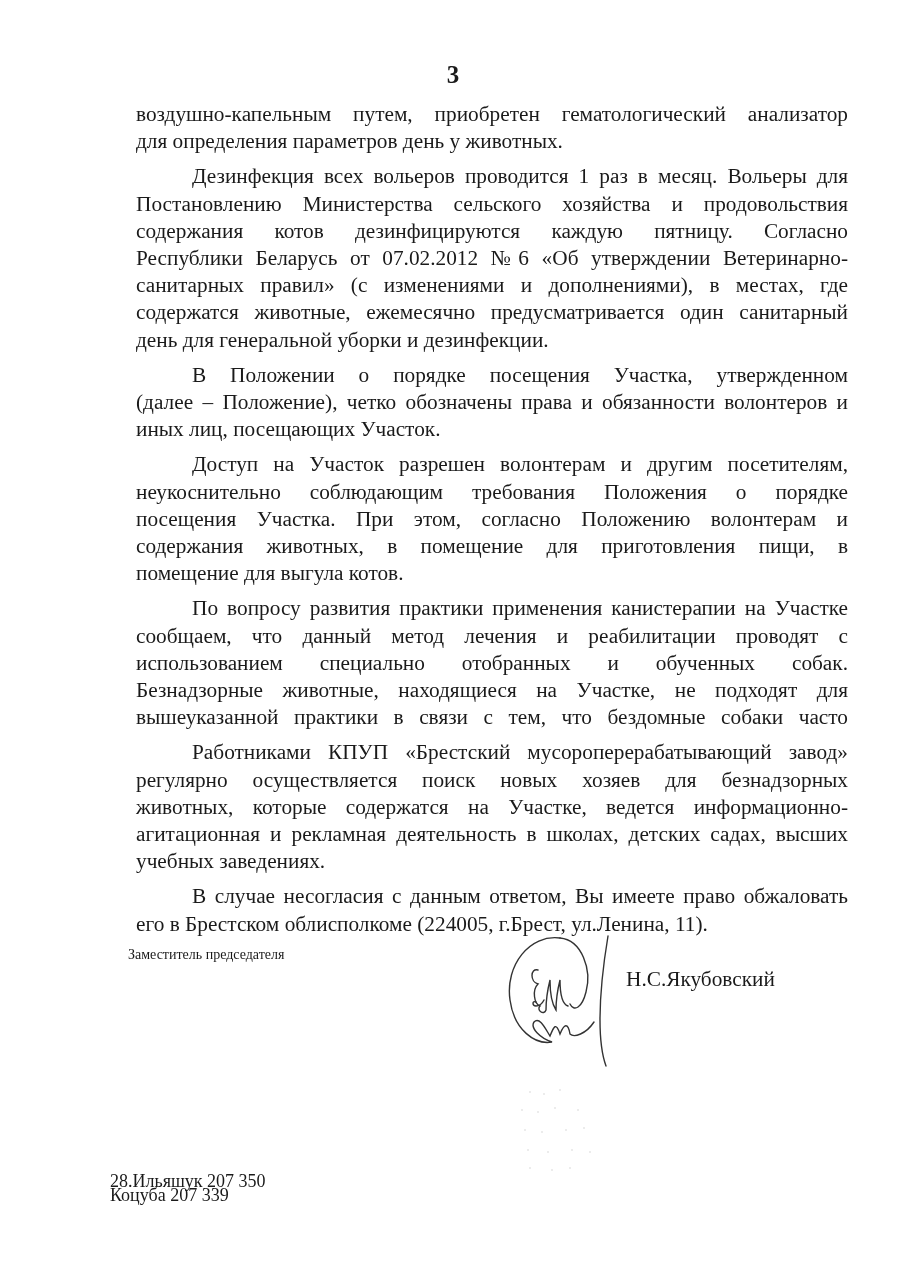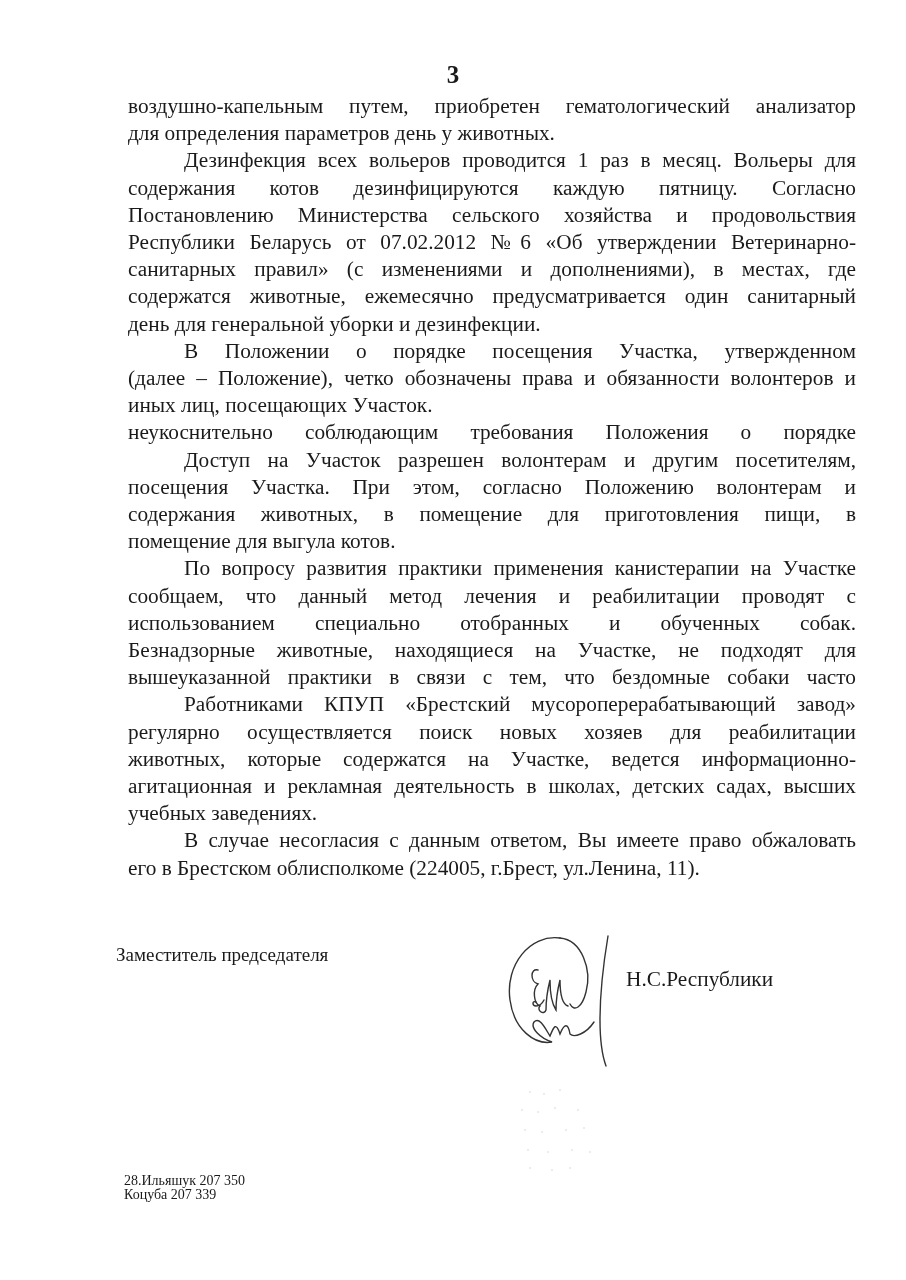--- a/index.html
+++ b/index.html
@@ -8,78 +8,78 @@
     font-family: "Liberation Serif", "DejaVu Serif", serif; color: #1a1a1a;
   }
   .page-number {
     position: absolute; left: 0; width: 906px; top: 60px; text-align: center;
     font-size: 25px; font-weight: bold; line-height: 30px;
   }
   .body-text {
     position: absolute; left: 128px; width: 728px; top: 93px;
     font-size: 21.3px; line-height: 27.2px;
   }
-  .para { margin: 0; text-align: justify; text-align-last: left; }
+  .para { margin: 8px; text-align: justify; text-align-last: left; }
   .para .ln { display: block; text-align: justify; text-align-last: justify; white-space: nowrap; }
   .para .ln.last { text-align-last: left; }
   .para .ln.indent { padding-left: 56px; }
   .sign-left {
-    position: absolute; left: 116px; top: 943px; font-size: 19px; line-height: 24px;
+    position: absolute; left: 128px; top: 943px; font-size: 14px; line-height: 24px;
   }
   .sign-name {
     position: absolute; left: 626px; top: 967px; font-size: 21.3px; line-height: 24px;
   }
   .signature { position: absolute; left: 490px; top: 930px; width: 140px; height: 140px; }
   .stamp-noise { position: absolute; left: 500px; top: 1080px; width: 110px; height: 100px; opacity: 0.18; }
   .footer-note {
-    position: absolute; left: 124px; top: 1174px; font-size: 14px; line-height: 14px;
+    position: absolute; left: 110px; top: 1174px; font-size: 18px; line-height: 14px;
   }
   .footer-note div { white-space: nowrap; }
 </style>
 </head>
 <body>
 
 <div class="page-number">3</div>
 
 <div class="body-text" id="body-text">
     <p class="para">
       <span class="ln">воздушно-капельным путем, приобретен гематологический анализатор</span>
       <span class="ln last">для определения параметров день у животных.</span>
     </p>
     <p class="para">
       <span class="ln indent">Дезинфекция всех вольеров проводится 1 раз в месяц.  Вольеры для</span>
+      <span class="ln">Постановлению Министерства сельского хозяйства и продовольствия</span>
       <span class="ln">содержания котов дезинфицируются каждую пятницу. Согласно</span>
-      <span class="ln">Постановлению Министерства сельского хозяйства и продовольствия</span>
       <span class="ln">Республики Беларусь от 07.02.2012 №6 «Об утверждении Ветеринарно-</span>
       <span class="ln">санитарных правил» (с изменениями и дополнениями), в местах, где</span>
       <span class="ln">содержатся животные, ежемесячно предусматривается один санитарный</span>
       <span class="ln last">день для генеральной уборки и дезинфекции.</span>
     </p>
     <p class="para">
       <span class="ln indent">В Положении о порядке посещения Участка, утвержденном</span>
       <span class="ln">(далее – Положение), четко обозначены права и обязанности волонтеров и</span>
       <span class="ln last">иных лиц, посещающих Участок.</span>
     </p>
     <p class="para">
+      <span class="ln indent">Доступ на Участок разрешен волонтерам и другим посетителям,</span>
       <span class="ln">неукоснительно соблюдающим требования Положения о порядке</span>
-      <span class="ln indent">Доступ на Участок разрешен волонтерам и другим посетителям,</span>
       <span class="ln">посещения Участка. При этом, согласно Положению волонтерам и</span>
       <span class="ln">содержания животных, в помещение для приготовления пищи, в</span>
       <span class="ln last">помещение для выгула котов.</span>
     </p>
     <p class="para">
       <span class="ln indent">По вопросу развития практики применения канистерапии на Участке</span>
       <span class="ln">сообщаем, что данный метод лечения и реабилитации проводят с</span>
       <span class="ln">использованием специально отобранных и обученных собак.</span>
       <span class="ln">Безнадзорные животные, находящиеся на Участке, не подходят для</span>
       <span class="ln">вышеуказанной практики в связи с тем, что бездомные собаки часто</span>
     </p>
     <p class="para">
       <span class="ln indent">Работниками КПУП «Брестский мусороперерабатывающий завод»</span>
-      <span class="ln">регулярно осуществляется поиск новых хозяев для реабилитации</span>
+      <span class="ln">регулярно осуществляется поиск новых хозяев для безнадзорных</span>
       <span class="ln">животных, которые содержатся на Участке, ведется информационно-</span>
       <span class="ln">агитационная и рекламная деятельность в школах, детских садах, высших</span>
       <span class="ln last">учебных заведениях.</span>
     </p>
     <p class="para">
       <span class="ln indent">В случае несогласия с данным ответом, Вы имеете право обжаловать</span>
       <span class="ln last">его в Брестском облисполкоме (224005, г.Брест, ул.Ленина, 11).</span>
     </p>
   </div>
 
@@ -88,21 +88,21 @@
 </div>
 
 <svg class="signature" viewBox="0 0 140 140" fill="none" stroke="#333" stroke-width="1.4" stroke-linecap="round">
   <path d="M70 8 C40 4 15 35 20 70 C24 100 45 115 62 112 C50 108 40 98 44 92 C50 86 56 100 60 106 C64 96 66 92 70 104 C74 94 78 92 80 104 C84 108 96 104 104 92"></path>
   <path d="M70 8 C92 10 102 40 96 62 C92 78 84 82 80 74"></path>
   <path d="M48 40 C40 38 40 52 48 54 C42 60 44 74 50 76 C46 80 54 86 56 80 C56 70 58 58 60 50 C60 62 62 74 66 80 C66 70 68 58 70 50 C70 62 72 74 78 76"></path>
   <path d="M46 72 C42 70 42 76 46 76 C50 76 52 74 54 70"></path>
   <path d="M118 6 C114 30 110 60 110 90 C110 110 112 125 116 136"></path>
 </svg>
 
-<div class="sign-name">Н.С.Республики</div>
+<div class="sign-name">Н.С.Якубовский</div>
 
 <svg class="stamp-noise" viewBox="0 0 110 100" fill="#777">
   <circle cx="30" cy="12" r="1"></circle>
     <circle cx="44" cy="14" r="1"></circle>
     <circle cx="60" cy="10" r="1"></circle>
   <circle cx="22" cy="30" r="1"></circle>
     <circle cx="38" cy="32" r="1"></circle>
     <circle cx="55" cy="28" r="1"></circle>
     <circle cx="78" cy="30" r="1"></circle>
   <circle cx="25" cy="50" r="1"></circle>

